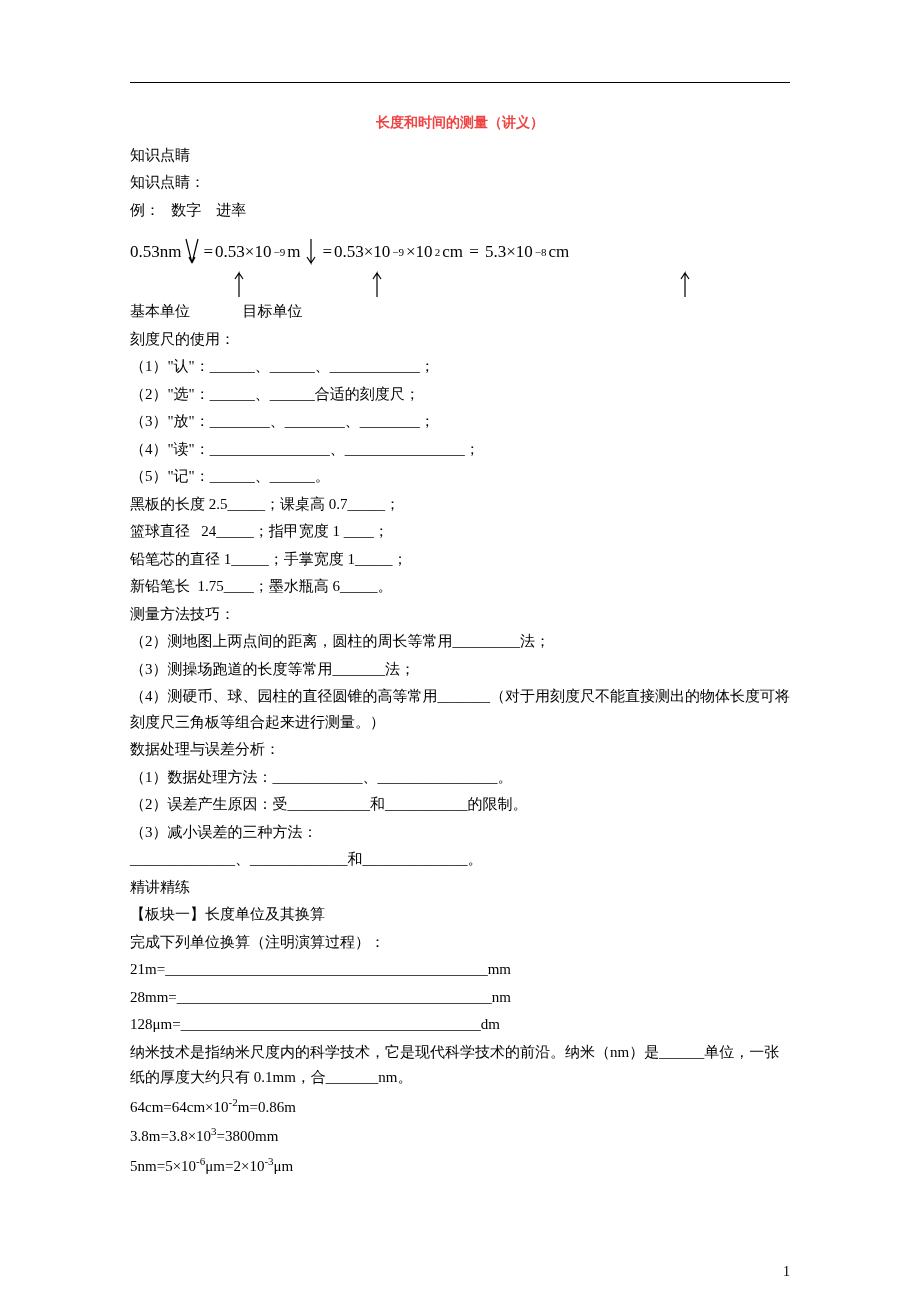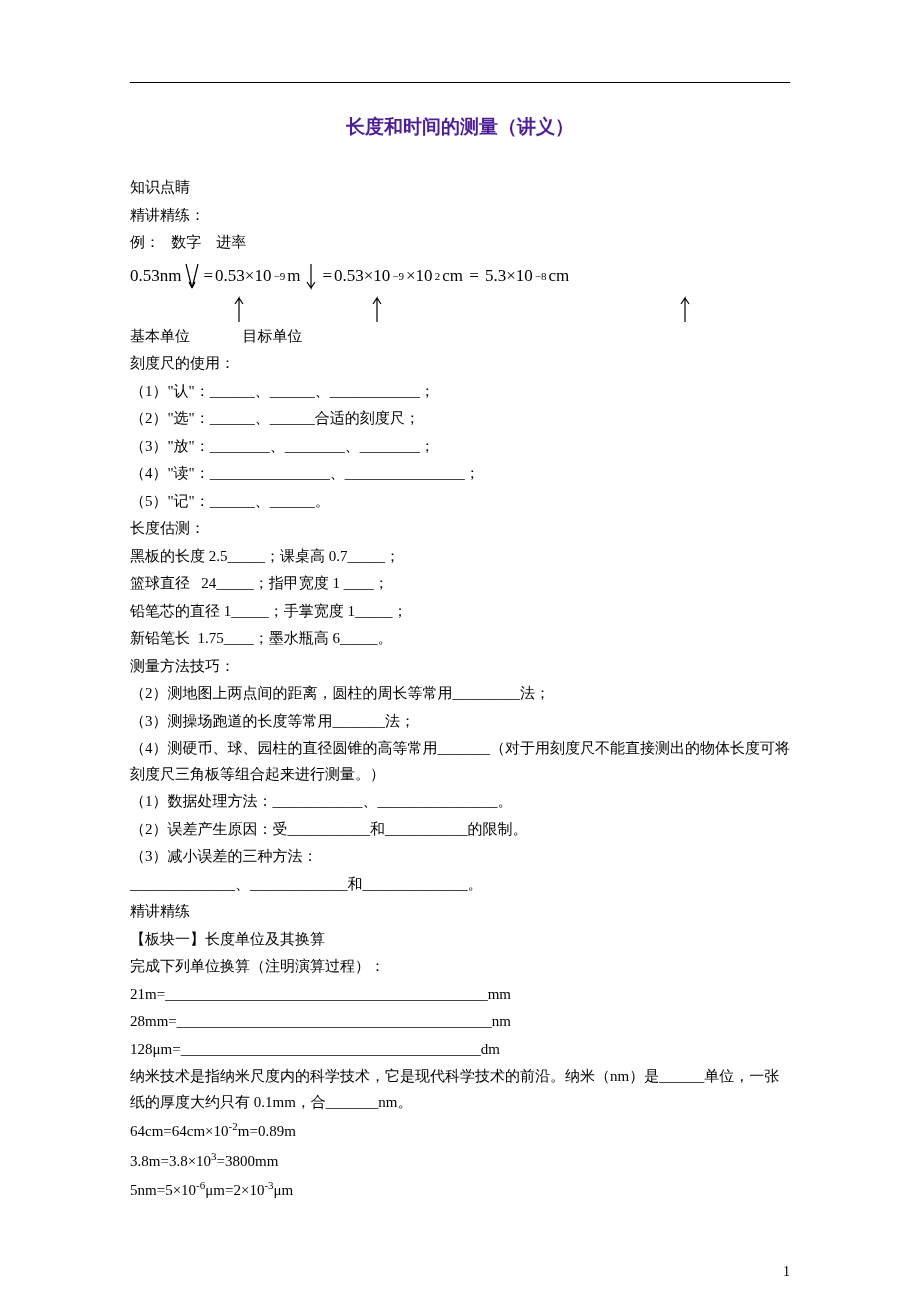--- a/index.html
+++ b/index.html
@@ -19,31 +19,31 @@
       padding: 82px 130px 24px 130px;
       position: relative;
     }
     .hr-top {
       border: none;
       border-top: 1px solid #000;
       margin: 0 0 28px 0;
     }
     .title {
       text-align: center;
-      color: #4c1d95;
+      color: #ef4444;
       font-weight: bold;
-      font-size: 19px;
-      margin: 0 0 32px 0;
+      font-size: 14px;
+      margin: 0 0 8px 0;
     }
     .line { margin: 0 0 2px 0; white-space: pre-wrap; }
     .eq-row {
       display: flex;
       align-items: center;
       gap: 2px;
-      margin: 6px 0 4px 0;
+      margin: 14px 0 4px 0;
       font-family: "Times New Roman", serif;
       font-size: 17px;
     }
     .sup { font-size: 11px; vertical-align: super; }
     .arrow-svg { width: 18px; height: 30px; }
     .up-arrow {
       display: flex;
       gap: 120px;
       padding-left: 100px;
       margin: -2px 0 0 0;
@@ -57,21 +57,21 @@
     }
   </style>
 </head>
 <body>
 
 <div class="page">
   <hr class="hr-top">
   <h1 class="title">长度和时间的测量（讲义）</h1>
 
   <div class="line">知识点睛</div>
-  <div class="line">精讲精练：</div>
+  <div class="line">知识点睛：</div>
   <div class="line">例：   数字    进率</div>
 
   <div class="eq-row">
     <span>0.53nm</span>
     <svg class="arrow-svg" viewBox="0 0 18 30">
         <path d="M3 2 L9 26 L6 20 M9 26 L12 20 M15 2 L9 26" stroke="#000" fill="none" stroke-width="1.2"></path>
       </svg>
     <span>=</span>
     <span>0.53×10</span>
       <span class="sup">−9</span>
@@ -105,41 +105,41 @@
 
   <div class="line">基本单位              目标单位</div>
 
   <div class="line">刻度尺的使用：</div>
   <div class="line">（1）"认"：______、______、____________；</div>
   <div class="line">（2）"选"：______、______合适的刻度尺；</div>
   <div class="line">（3）"放"：________、________、________；</div>
   <div class="line">（4）"读"：________________、________________；</div>
   <div class="line">（5）"记"：______、______。</div>
 
-  <div class="line">长度估测：</div>
   <div class="line">黑板的长度 2.5_____；课桌高 0.7_____；</div>
   <div class="line">篮球直径   24_____；指甲宽度 1 ____；</div>
   <div class="line">铅笔芯的直径 1_____；手掌宽度 1_____；</div>
   <div class="line">新铅笔长  1.75____；墨水瓶高 6_____。</div>
 
   <div class="line">测量方法技巧：</div>
   <div class="line">（2）测地图上两点间的距离，圆柱的周长等常用_________法；</div>
   <div class="line">（3）测操场跑道的长度等常用_______法；</div>
   <div class="line">（4）测硬币、球、园柱的直径圆锥的高等常用_______（对于用刻度尺不能直接测出的物体长度可将刻度尺三角板等组合起来进行测量。）</div>
 
+  <div class="line">数据处理与误差分析：</div>
   <div class="line">（1）数据处理方法：____________、________________。</div>
   <div class="line">（2）误差产生原因：受___________和___________的限制。</div>
   <div class="line">（3）减小误差的三种方法：</div>
   <div class="line">______________、_____________和______________。</div>
 
   <div class="line">精讲精练</div>
   <div class="line">【板块一】长度单位及其换算</div>
   <div class="line">完成下列单位换算（注明演算过程）：</div>
   <div class="line">21m=___________________________________________mm</div>
   <div class="line">28mm=__________________________________________nm</div>
   <div class="line">128μm=________________________________________dm</div>
   <div class="line">纳米技术是指纳米尺度内的科学技术，它是现代科学技术的前沿。纳米（nm）是______单位，一张纸的厚度大约只有 0.1mm，合_______nm。</div>
-  <div class="line"><span>64cm=64cm×10</span><span class="sup">-2</span><span>m=0.89m</span></div>
+  <div class="line"><span>64cm=64cm×10</span><span class="sup">-2</span><span>m=0.86m</span></div>
   <div class="line"><span>3.8m=3.8×10</span><span class="sup">3</span><span>=3800mm</span></div>
   <div class="line"><span>5nm=5×10</span><span class="sup">-6</span><span>μm=2×10</span><span class="sup">-3</span><span>μm</span></div>
 
   <div class="pagenum">1</div>
 </div>
 
 </body></html>

